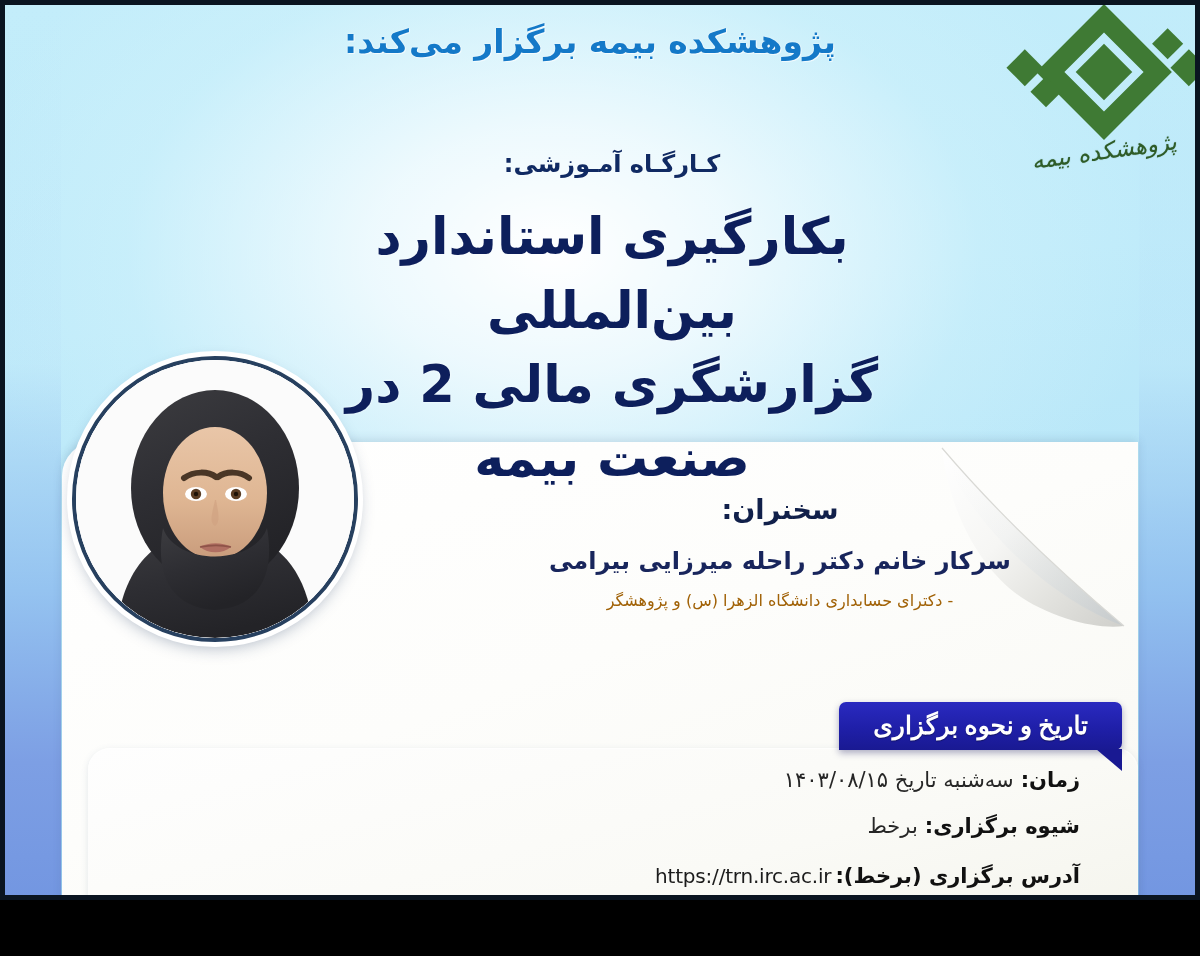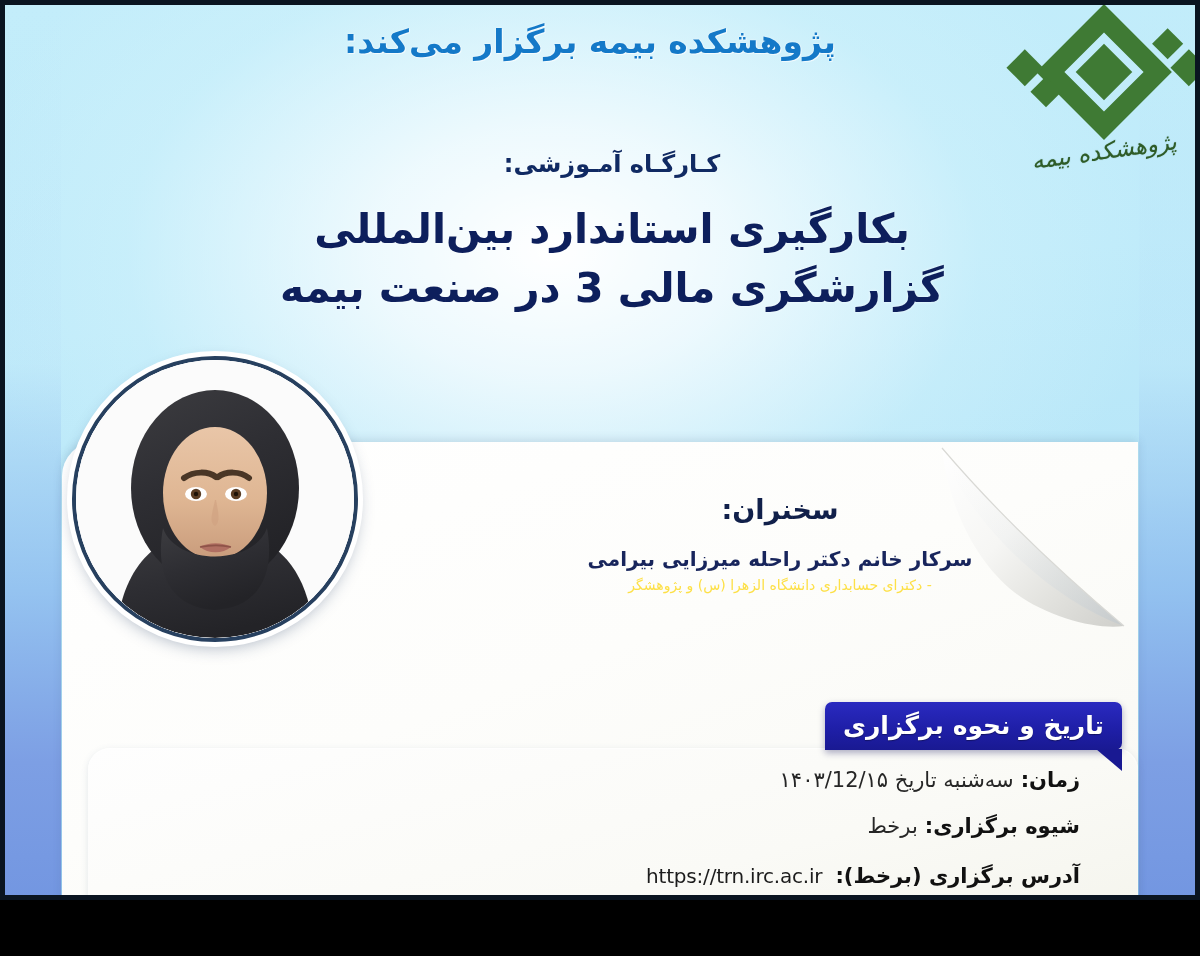--- a/index.html
+++ b/index.html
@@ -134,21 +134,21 @@
   }
   .kicker {
     font-size: 24px;
     font-weight: bold;
     color: #102a63;
     letter-spacing: 1.5px;
     margin-bottom: 22px;
     text-shadow: 0 0 2px rgba(255,255,255,0.85);
   }
   .title-main {
-    font-size: 41px;
+    font-size: 51px;
     font-weight: bold;
     color: #0d1f5c;
     line-height: 1.45;
     letter-spacing: -0.5px;
     text-shadow: 0 0 3px rgba(255,255,255,0.8);
   }
   .title-main .ln { display: block; }
 
   
   .white-card {
@@ -208,51 +208,52 @@
   }
   .speaker-label {
     font-size: 27px;
     font-weight: bold;
     color: #11204a;
     margin-bottom: 22px;
     letter-spacing: 0.5px;
     text-align: center;
   }
   .speaker-name {
-    font-size: 20px;
+    font-size: 24px;
     font-weight: bold;
     color: #18255c;
-    margin-bottom: 6px;
+    margin-bottom: 16px;
     letter-spacing: -0.3px;
   }
   .speaker-credential {
-    font-size: 14px;
-    color: #fde047;
+    font-size: 16px;
+    color: #a16207;
     letter-spacing: -0.2px;
   }
 
   
   .banner {
     position: absolute;
     top: 702px;
     right: 78px;
     z-index: 30;
   }
   .banner-body {
     background: linear-gradient(180deg, #2a2ac0 0%, #1f1fa8 55%, #191992 100%);
     color: #ffffff;
     font-size: 25px;
     font-weight: bold;
-    padding: 9px 18px 10px;
+    padding: 9px 34px 10px;
     border-radius: 7px 7px 7px 0;
     letter-spacing: 0.5px;
     direction: rtl;
     white-space: nowrap;
     text-shadow: 0 1px 1px rgba(0,0,0,0.35);
     box-shadow: 0 3px 7px rgba(20,20,90,0.35);
+    font-family: Liberation Serif, serif;
   }
   .banner-tail {
     position: absolute;
     right: 0;
     bottom: -21px;
     width: 0; height: 0;
     border-left: 0 solid transparent;
     border-right: 26px solid #191992;
     border-bottom: 22px solid transparent;
   }
@@ -282,21 +283,21 @@
     letter-spacing: -0.2px;
   }
   .detail-row.r1 { margin-bottom: 22px; }
   .detail-row.r2 { margin-bottom: 26px; }
   .dt-label { font-weight: bold; color: #111111; }
   .dt-value { font-weight: normal; color: #262626; margin-right: 7px; }
   .dt-time  { font-weight: normal; color: #262626; margin-right: 86px; }
   .dt-url {
     direction: ltr;
     unicode-bidi: embed;
-    margin-right: 13px;
+    margin-right: 4px;
     font-size: 20px;
     color: #1c1c1c;
     font-family: "DejaVu Sans", "Liberation Sans", sans-serif;
   }
 </style>
 </head>
 <body>
 
 <div class="poster">
 
@@ -315,21 +316,21 @@
       <div class="sq tab-bl"></div>
       <div class="sq tab-bl2"></div>
     </div>
     <div class="logo-text">پژوهشکده بیمه</div>
   </div>
 
   <div class="title-block">
     <div class="kicker">کـارگـاه آمـوزشی:</div>
     <div class="title-main">
       <span class="ln">بکارگیری استاندارد بین‌المللی</span>
-      <span class="ln">گزارشگری مالی 3 در صنعت بیمه</span>
+      <span class="ln">گزارشگری مالی 2 در صنعت بیمه</span>
     </div>
   </div>
 
   <div class="white-card"></div>
 
   <div class="page-curl">
     <svg width="210" height="190" viewBox="0 0 210 190" xmlns="http://www.w3.org/2000/svg">
       <defs>
         <linearGradient id="curlGrad" x1="0" y1="0" x2="1" y2="1">
           <stop offset="0%" stop-color="#ffffff"></stop>
@@ -405,21 +406,21 @@
 
   <div class="banner">
     <div class="banner-body">تاریخ  و نحوه برگزاری</div>
     <div class="banner-tail"></div>
   </div>
 
   <div class="details-card">
 
     <div class="detail-row r1">
       <span class="dt-label">زمان:</span>
-      <span class="dt-value">سه‌شنبه تاریخ ۱۴۰۳/12/۱۵</span>
+      <span class="dt-value">سه‌شنبه تاریخ ۱۴۰۳/۰۸/۱۵</span>
     </div>
 
     <div class="detail-row r2">
       <span class="dt-label">شیوه برگزاری:</span>
       <span class="dt-value">برخط</span>
     </div>
 
     <div class="detail-row r3">
       <span class="dt-label">آدرس برگزاری (برخط):</span>
       <span class="dt-url">https://trn.irc.ac.ir</span>

